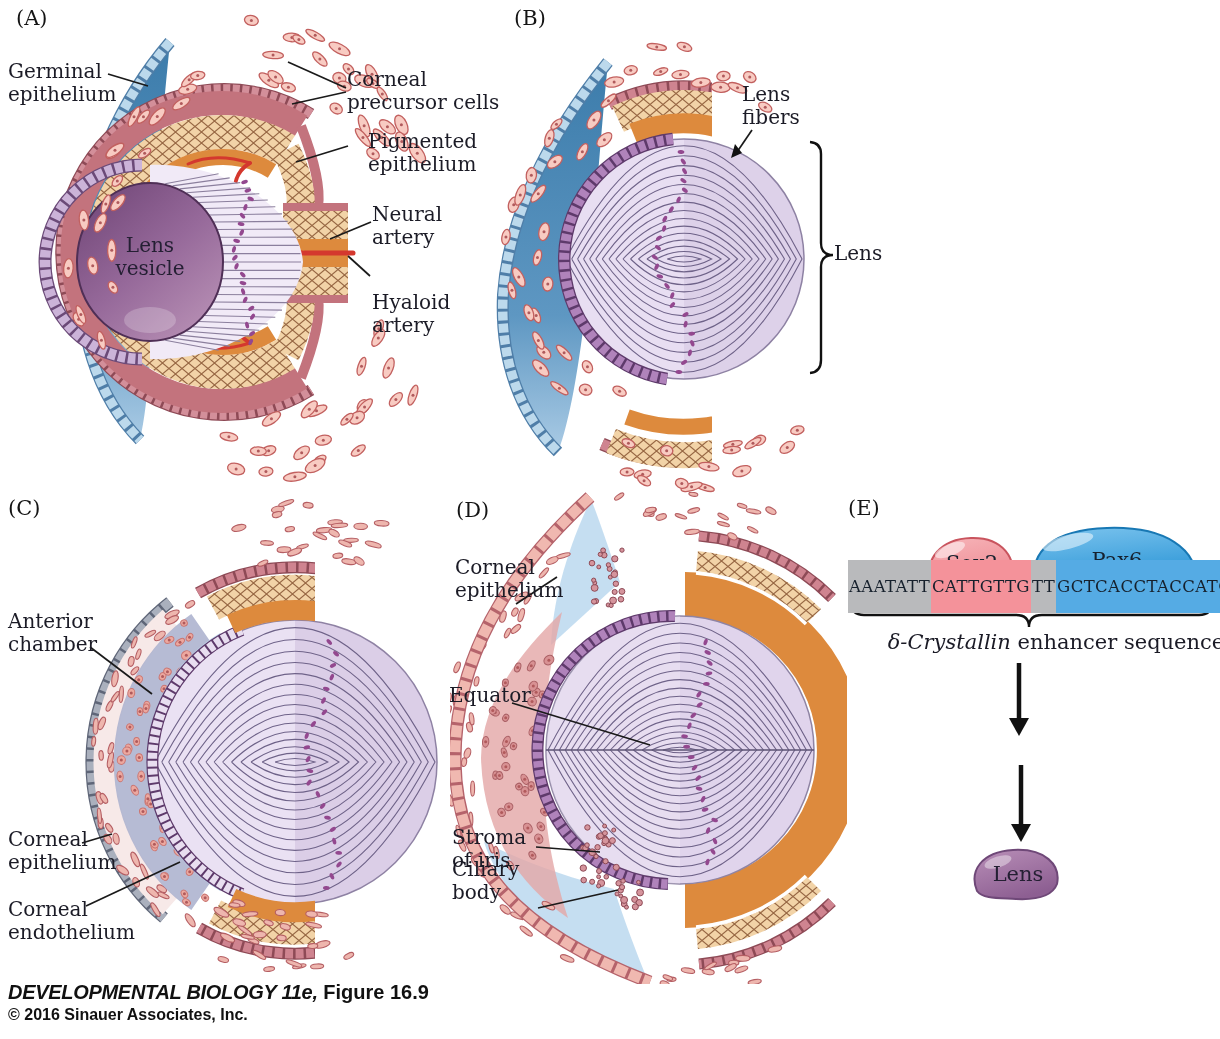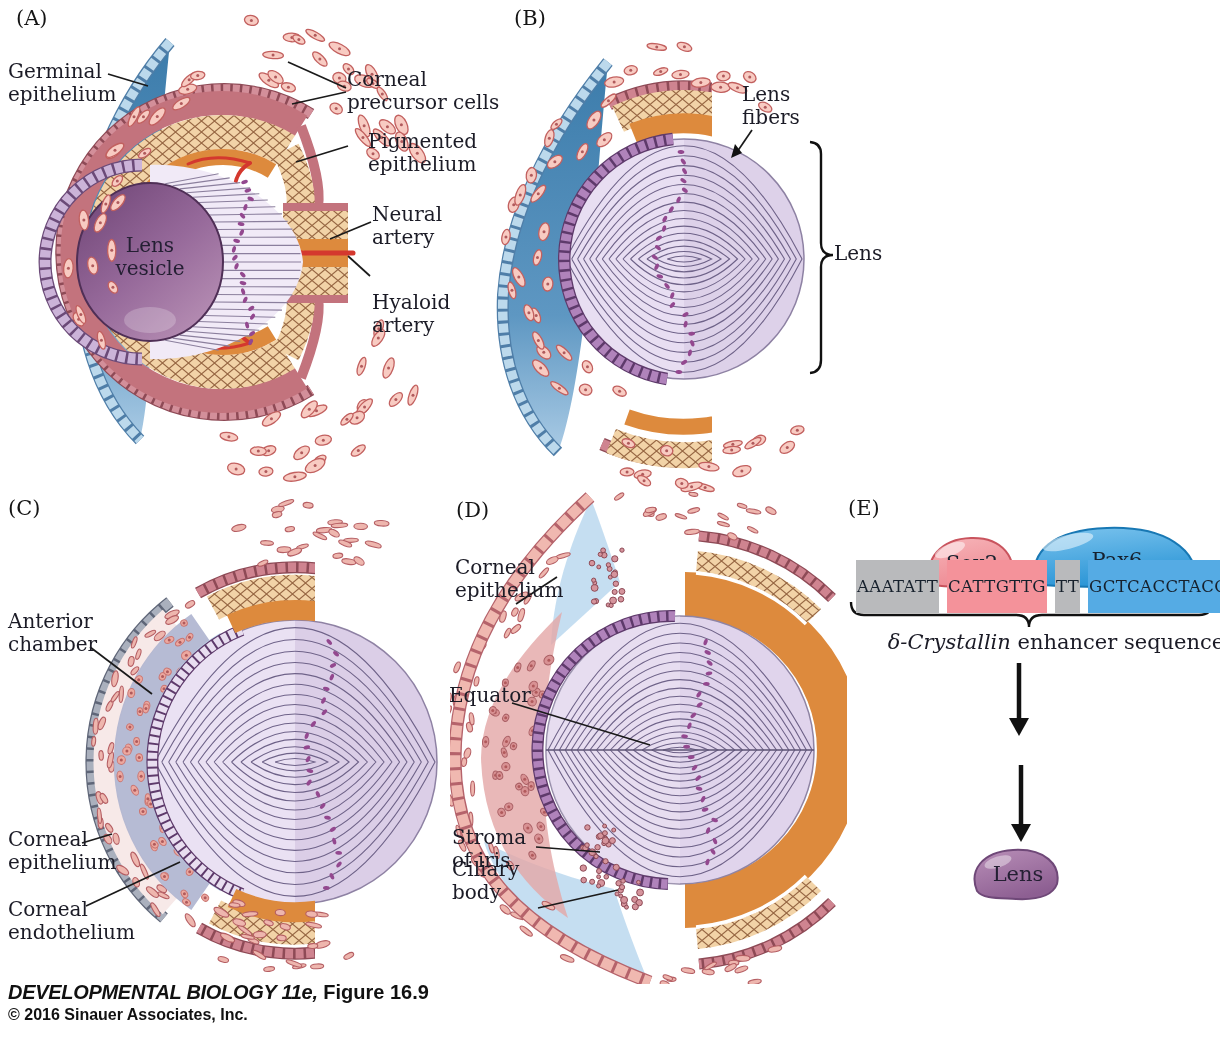--- a/index.html
+++ b/index.html
@@ -5,21 +5,21 @@
   html,body{margin:0;padding:0;background:#ffffff;}
   #stage{position:relative;width:1220px;height:1039px;background:#fff;overflow:hidden;
          font-family:"DejaVu Serif","Liberation Serif",serif;color:#1b1b26;}
   #art{position:absolute;left:0;top:0;}
   .lbl{position:absolute;font-size:20px;line-height:1.15;white-space:pre-line;color:#1b1b26;}
   .tag{position:absolute;font-size:21px;color:#141414;}
   .center{text-align:center;}
   .blob-lbl{position:absolute;font-size:21px;color:#16212e;text-align:center;}
   #seq-bar{position:absolute;left:848px;top:574px;height:25px;display:flex;align-items:center;
            font-size:16.5px;letter-spacing:0.4px;color:#16202c;white-space:nowrap;}
-  #seq-bar span{display:inline-block;height:25px;line-height:25px;padding:14px 1px;margin-left:8px;}
+  #seq-bar span{display:inline-block;height:25px;line-height:25px;padding:14px 1px;}
   .seg-gray{background:#b9babc;}
   .seg-pink{background:#f4929a;}
   .seg-blue{background:#55abe4;}
   #enhancer-lbl{position:absolute;left:884px;top:630px;width:344px;text-align:center;font-size:21px;}
   #product-lbl{position:absolute;left:878px;top:734px;width:284px;text-align:center;font-size:21px;}
   .ital{font-style:italic;}
   #footer-line1{position:absolute;left:8px;top:981px;font-family:"Liberation Sans",sans-serif;
                 font-size:20px;font-weight:bold;color:#111;}
   #footer-line1 .ital{letter-spacing:-0.3px;}
   #footer-line2{position:absolute;left:8px;top:1006px;font-family:"Liberation Sans",sans-serif;

